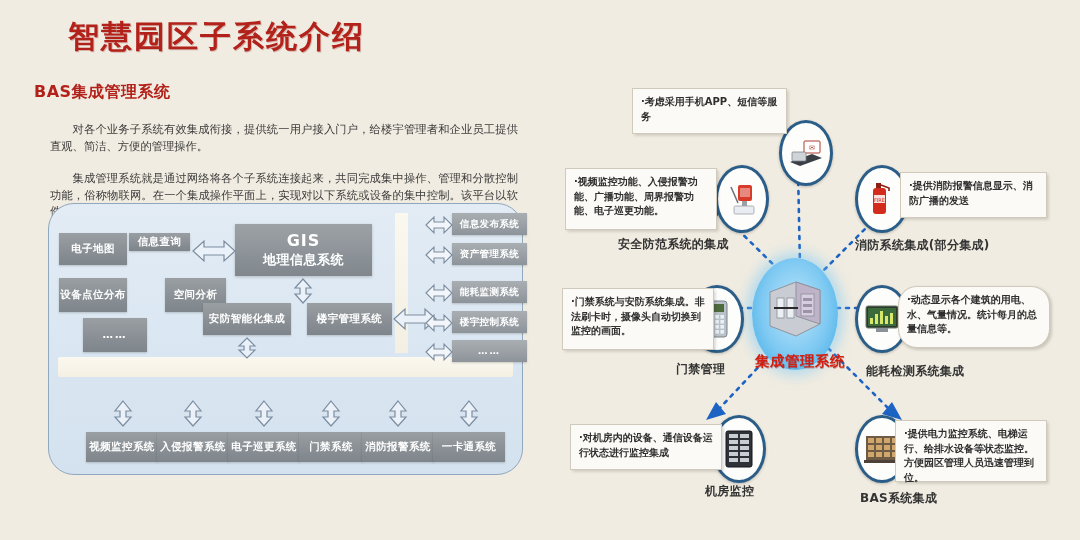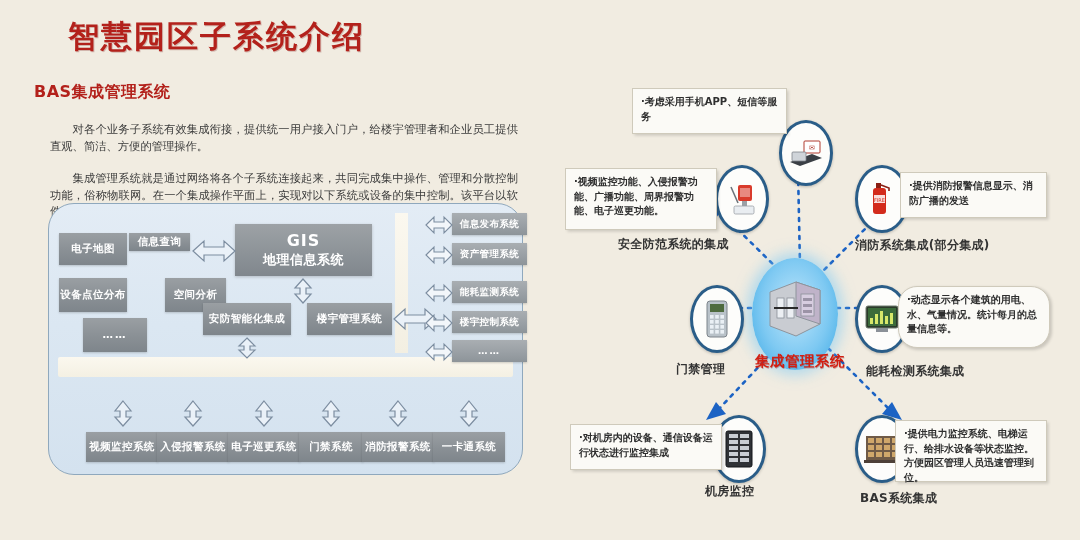--- a/index.html
+++ b/index.html
@@ -286,20 +286,21 @@
           <rect x="16.4" y="21" width="3.6" height="3.6"></rect>
         <rect x="6" y="26" width="3.6" height="3.6"></rect>
           <rect x="11.2" y="26" width="3.6" height="3.6"></rect>
           <rect x="16.4" y="26" width="3.6" height="3.6"></rect>
         <rect x="6" y="31" width="3.6" height="3.6"></rect>
           <rect x="11.2" y="31" width="3.6" height="3.6"></rect>
           <rect x="16.4" y="31" width="3.6" height="3.6"></rect>
       </g>
     </svg>
   </div>
+  <div class="callout" style="left:562px;top:288px;width:152px;height:62px;">·门禁系统与安防系统集成。非法刷卡时，摄像头自动切换到监控的画面。</div>
   <div class="nodelabel" style="left:676px;top:361px;">门禁管理</div>
 
   <div class="ellipse" style="left:855px;top:285px;width:48px;height:62px;">
     <svg width="36" height="30" viewBox="0 0 36 30">
       <rect x="2" y="2" width="32" height="22" rx="2" fill="#2b3a2a" stroke="#6f7a6e" stroke-width="1"></rect>
       <rect x="4" y="4" width="28" height="18" fill="#3b6b3a"></rect>
       <g fill="#d7e86a">
         <rect x="6" y="14" width="3" height="6"></rect>
           <rect x="11" y="10" width="3" height="10"></rect>
         <rect x="16" y="7" width="3" height="13"></rect>

